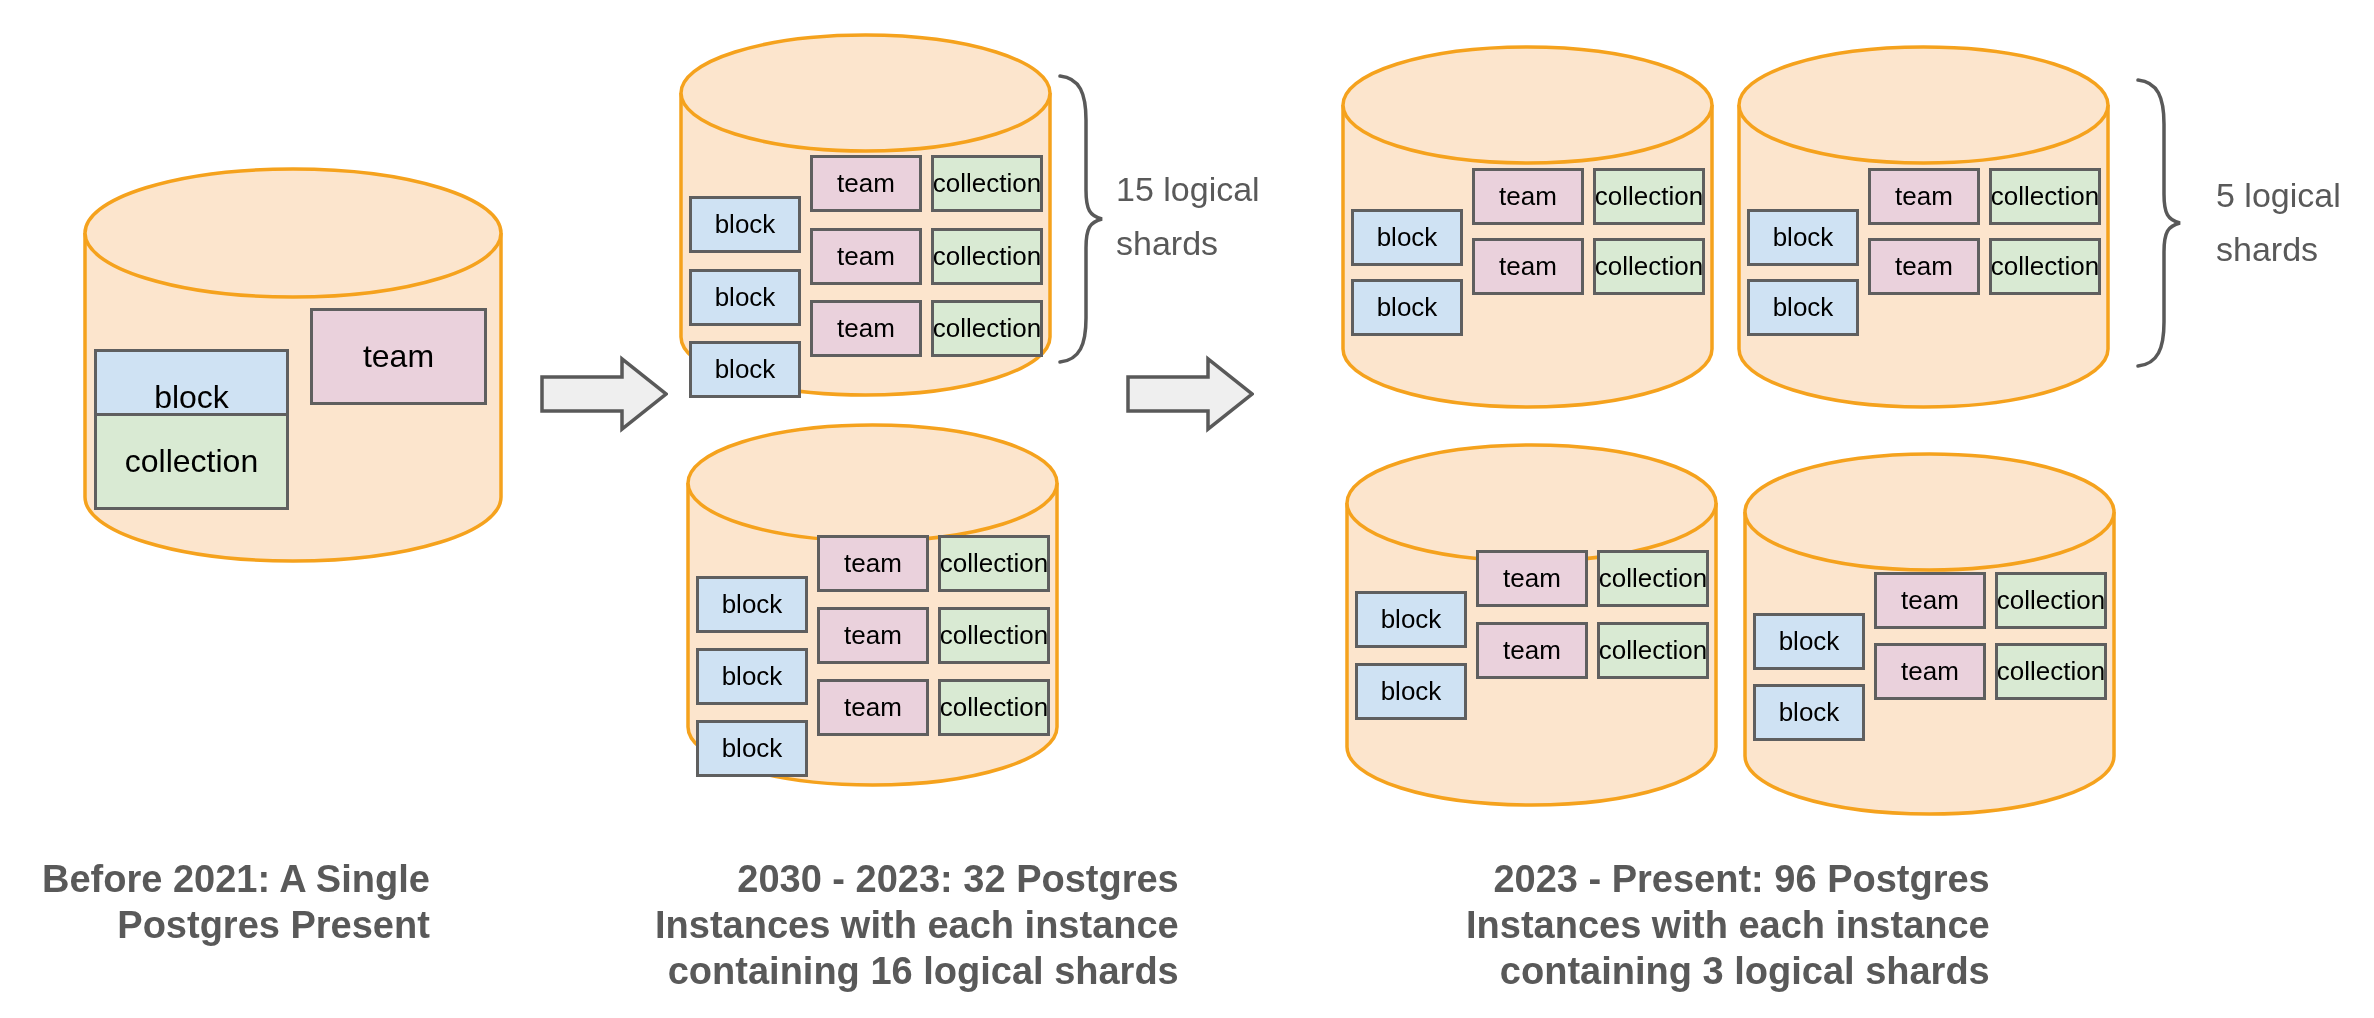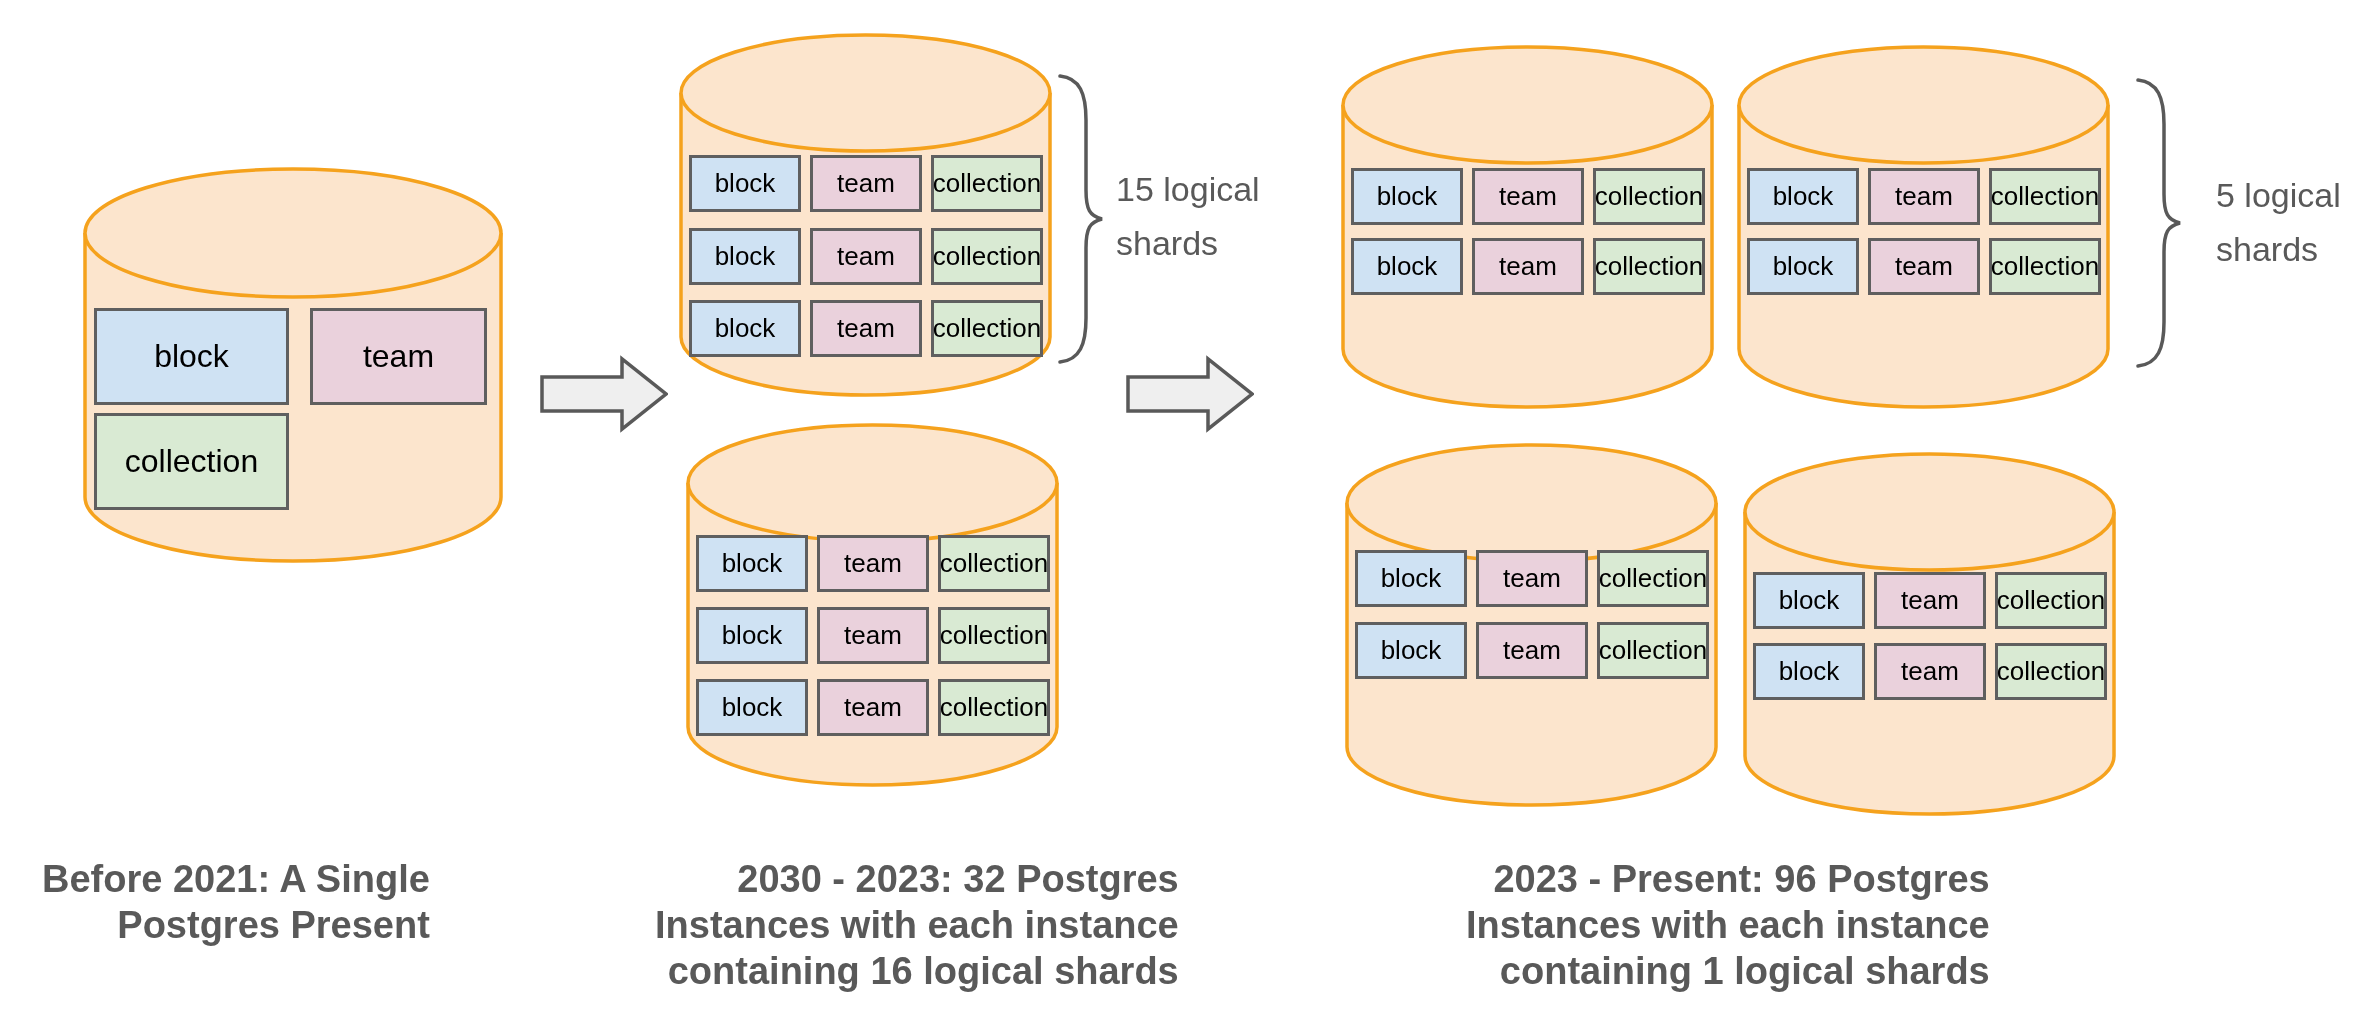--- a/index.html
+++ b/index.html
@@ -14,21 +14,21 @@
           font-family:"Liberation Sans",sans-serif;overflow:hidden;}
   .abs{position:absolute;}
   .cyl{position:absolute;}
   .cyl svg{position:absolute;left:0;top:0;width:100%;height:100%;}
   .row{position:absolute;left:10px;display:flex;gap:9px;}
   .box{border:3px solid var(--box-border);box-sizing:border-box;
        display:flex;align-items:center;justify-content:center;
        color:var(--box-text);font-size:26px;}
   .row .box{width:112px;height:57px;}
   .box-lg{position:absolute;font-size:32px;}
-  .b-block{background:var(--block-fill);}
+  .b-block{background:var(--block-fill);margin-top:41px;}
   .b-team{background:var(--team-fill);}
   .b-collection{background:var(--collection-fill);}
   .caption{position:absolute;font-weight:bold;font-size:38px;line-height:46px;color:var(--text-gray);text-align:right;}
   .shard-note{position:absolute;font-size:34px;line-height:54px;color:var(--text-gray);}
 </style>
 </head>
 <body>
 
 <div class="canvas">
 
@@ -275,16 +275,16 @@
 
   <div class="caption" style="left:655px;top:856px">
     <div>2030 - 2023: 32 Postgres</div>
     <div>Instances with each instance</div>
     <div>containing 16 logical shards</div>
   </div>
 
   <div class="caption" style="left:1466px;top:856px">
     <div>2023 - Present: 96 Postgres</div>
     <div>Instances with each instance</div>
-    <div>containing 1 logical shards</div>
+    <div>containing 3 logical shards</div>
   </div>
 
 </div>
 
 </body></html>

